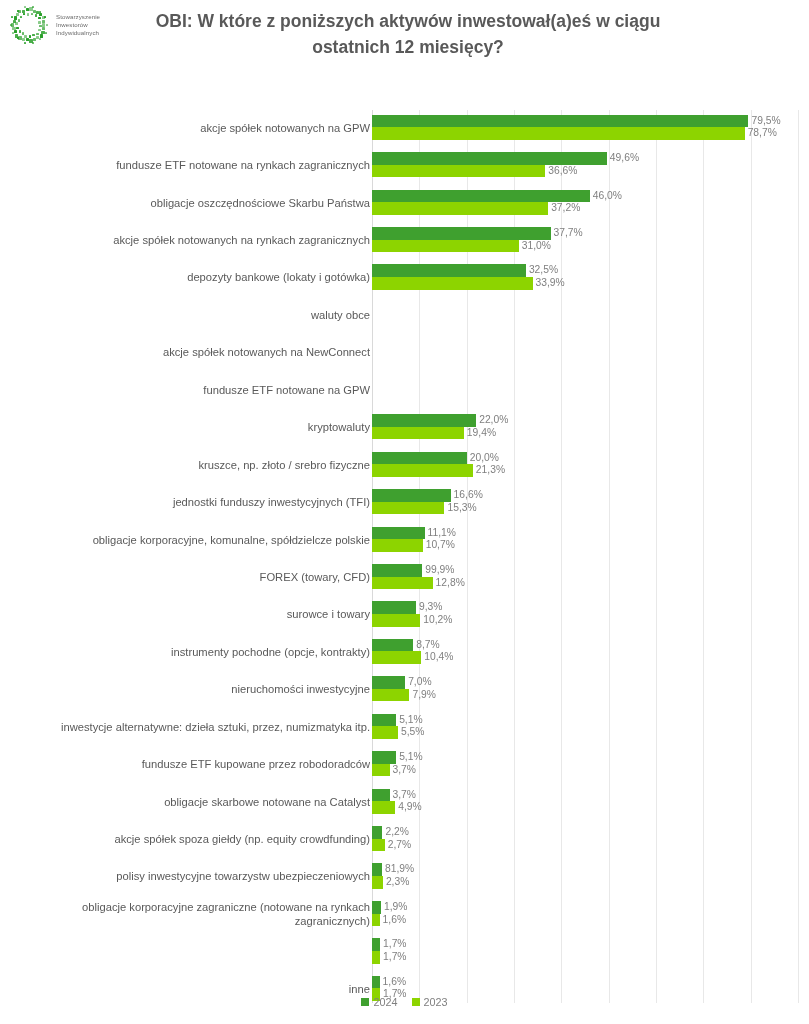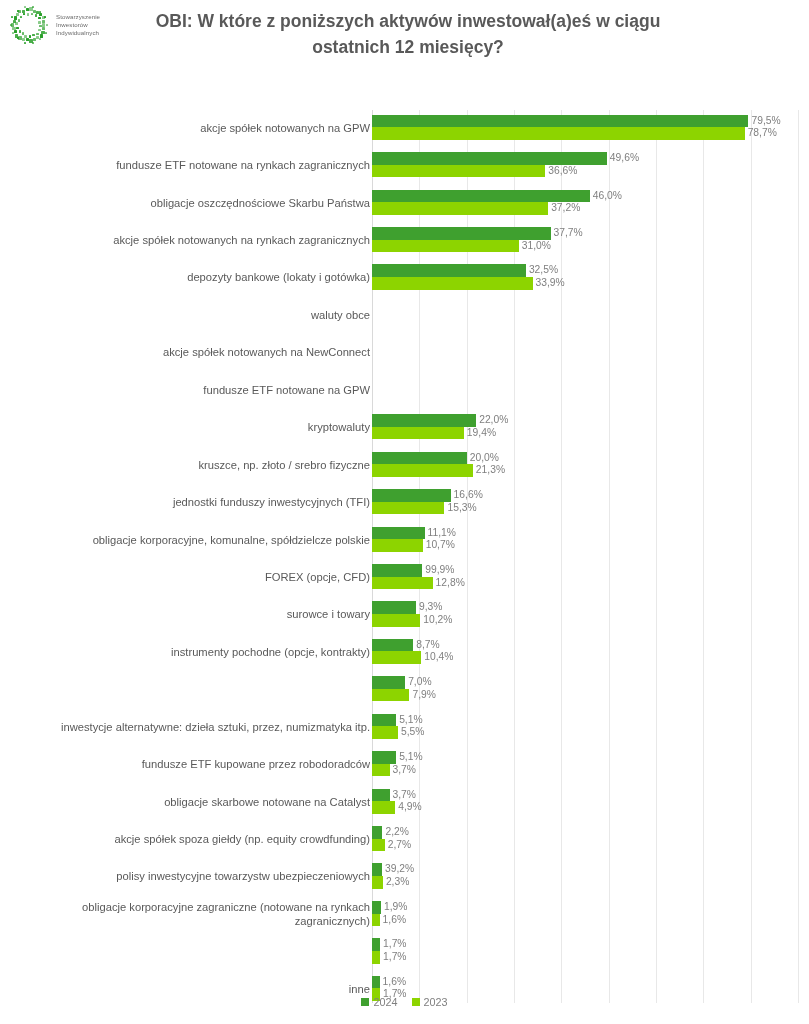--- a/index.html
+++ b/index.html
@@ -371,21 +371,21 @@
             <span class="bar y2024" style="width: 52.5585px;"></span>
             <span class="bar-val">11,1%</span>
           </div>
           <div class="bar-line">
             <span class="bar y2023" style="width: 50.6645px;"></span>
             <span class="bar-val">10,7%</span>
           </div>
         </div>
       </div>
       <div class="row">
-        <div class="row-label">FOREX (opcje, CFD)</div>
+        <div class="row-label">FOREX (towary, CFD)</div>
         <div class="bars">
           <div class="bar-line">
             <span class="bar y2024" style="width: 50.191px;"></span>
             <span class="bar-val">99,9%</span>
           </div>
           <div class="bar-line">
             <span class="bar y2023" style="width: 60.608px;"></span>
             <span class="bar-val">12,8%</span>
           </div>
         </div>
@@ -410,20 +410,21 @@
             <span class="bar y2024" style="width: 41.1945px;"></span>
             <span class="bar-val">8,7%</span>
           </div>
           <div class="bar-line">
             <span class="bar y2023" style="width: 49.244px;"></span>
             <span class="bar-val">10,4%</span>
           </div>
         </div>
       </div>
       <div class="row">
+        <div class="row-label">nieruchomości inwestycyjne</div>
         <div class="bars">
           <div class="bar-line">
             <span class="bar y2024" style="width: 33.145px;"></span>
             <span class="bar-val">7,0%</span>
           </div>
           <div class="bar-line">
             <span class="bar y2023" style="width: 37.4065px;"></span>
             <span class="bar-val">7,9%</span>
           </div>
         </div>
@@ -478,21 +479,21 @@
             <span class="bar y2023" style="width: 12.7845px;"></span>
             <span class="bar-val">2,7%</span>
           </div>
         </div>
       </div>
       <div class="row">
         <div class="row-label">polisy inwestycyjne towarzystw ubezpieczeniowych</div>
         <div class="bars">
           <div class="bar-line">
             <span class="bar y2024" style="width: 9.9435px;"></span>
-            <span class="bar-val">39,2%</span>
+            <span class="bar-val">81,9%</span>
           </div>
           <div class="bar-line">
             <span class="bar y2023" style="width: 10.8905px;"></span>
             <span class="bar-val">2,3%</span>
           </div>
         </div>
       </div>
       <div class="row">
         <div class="row-label">obligacje korporacyjne zagraniczne (notowane na rynkach zagranicznych)</div>
         <div class="bars">

